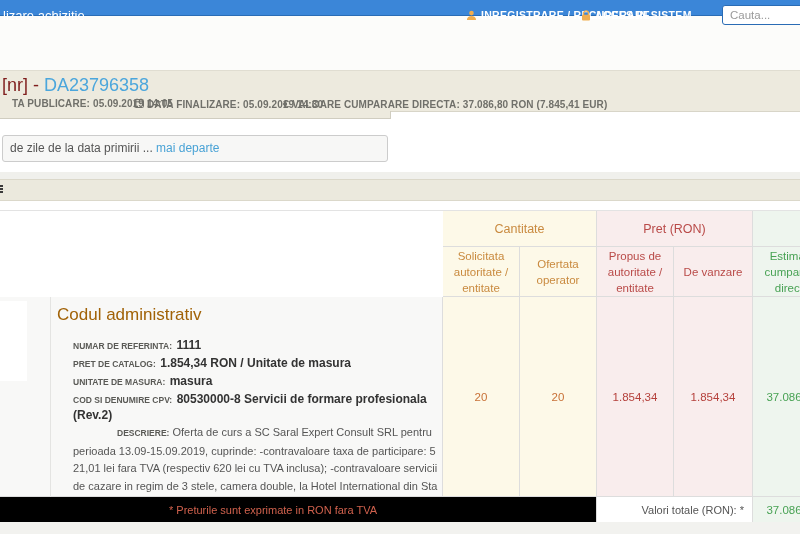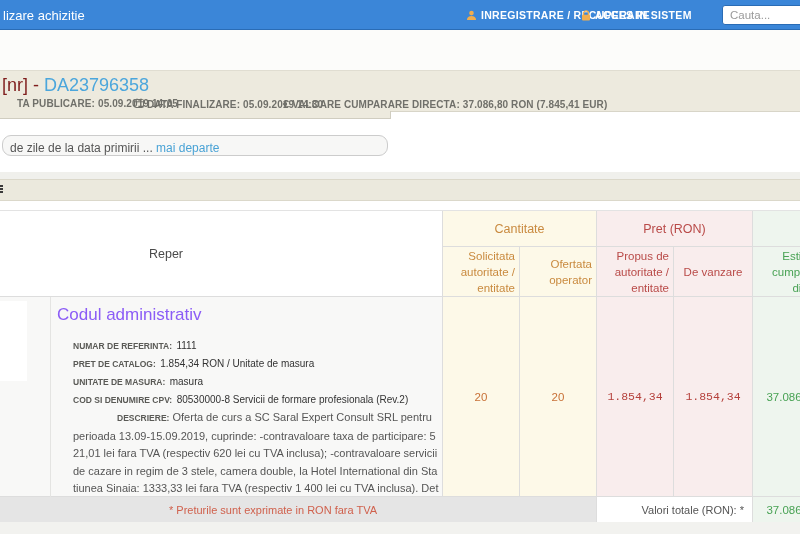--- a/index.html
+++ b/index.html
@@ -1,21 +1,21 @@
 <!DOCTYPE html>
 <html><head>
 <meta charset="utf-8">
 <style>
   html,body{margin:0;padding:0;background:#e8e8e6;}
   *{box-sizing:border-box;}
   .screen{position:relative;width:800px;height:534px;overflow:hidden;background:#fcfcfa;
     font-family:"Liberation Sans","DejaVu Sans",sans-serif;}
 
   
-  .topbar{position:absolute;left:0;top:0;width:800px;height:30px;background:#3b86d8;
+  .topbar{position:absolute;left:0;top:0;width:800px;height:16px;background:#3b86d8;
     border-bottom:1px solid #2a6cb5;}
   .nav-label{position:absolute;left:3px;top:8px;color:#ffffff;font-size:13px;}
   .tb-link{position:absolute;top:9px;color:#ffffff;font-size:10.5px;font-weight:bold;
     letter-spacing:.3px;cursor:pointer;display:flex;align-items:center;gap:4px;}
   .tb-link svg{display:block;}
   .tb-reg{left:466px;}
   .tb-acc{left:581px;}
   .search-input{position:absolute;left:722px;top:5px;width:95px;height:20px;border:1px solid #2a6cb5;
     border-radius:3px;background:#ffffff;font-size:11.5px;color:#555;padding:0 7px;outline:none;
     font-family:"Liberation Sans","DejaVu Sans",sans-serif;}
@@ -23,73 +23,73 @@
 
   
   .panel-head{position:absolute;left:0;top:70px;width:800px;height:42px;background:#edeade;
     border-top:1px solid #e0ddd1;border-bottom:1px solid #d8d5c8;}
   .ph-title{position:absolute;left:2px;top:4px;font-size:18px;}
   .ph-prefix{color:#7f1d1d;}
   .ph-number{color:#4ba6dc;text-decoration:none;cursor:pointer;}
   .ph-meta{position:absolute;left:0;top:27px;width:800px;height:14px;color:#70706a;
     font-size:10px;font-weight:bold;letter-spacing:.1px;}
   .meta-item{position:absolute;top:0;display:flex;align-items:center;gap:3px;white-space:nowrap;}
-  .meta-0{left:17px;}
+  .meta-0{left:0px;padding-left:12px;}
   .meta-1{left:134px;}
   .meta-2{left:283px;}
   .euro-glyph{font-size:11px;font-weight:bold;color:#70706a;}
 
   .tab-stub{position:absolute;left:0;top:111px;width:391px;height:8px;background:#edeade;
     border-right:1px solid #d0cdc0;border-bottom:1px solid #d0cdc0;}
 
   
   .content-white{position:absolute;left:0;top:112px;width:800px;height:60px;background:#ffffff;}
-  .notice-box{position:absolute;left:2px;top:23px;width:386px;height:21px;background:#f7f7f6;
-    border:1px solid #cccccc;border-radius:9px;font-size:12px;color:#555;line-height:25px;
+  .notice-box{position:absolute;left:2px;top:23px;width:386px;height:27px;background:#f7f7f6;
+    border:1px solid #cccccc;border-radius:3px;font-size:12px;color:#555;line-height:25px;
     padding:0 7px;white-space:nowrap;overflow:hidden;}
   .link{color:#4aa3d6;text-decoration:none;cursor:pointer;}
 
   .gray-gap{position:absolute;left:0;top:172px;width:800px;height:7px;background:#f0f0ec;}
   .band{position:absolute;left:0;top:179px;width:800px;height:22px;background:#ebe9dd;
     border-top:1px solid #dbd8ca;border-bottom:1px solid #dbd8ca;}
   .band-icon{position:absolute;left:-2px;top:5px;width:5px;height:10px;}
   .band-icon span{display:block;height:2px;margin-bottom:1px;background:#3a3a3a;}
   .white-gap{position:absolute;left:0;top:201px;width:800px;height:9px;background:#ffffff;}
 
   
   .tbl{position:absolute;left:0;top:210px;width:832px;height:312px;background:#ffffff;
     border-top:1px solid #e3e3e3;}
   .cell{position:absolute;border-right:1px solid #ddd;border-bottom:1px solid #ddd;
-    display:flex;align-items:center;justify-content:center;text-align:right;}
+    display:flex;align-items:center;justify-content:center;text-align:center;}
   .c-beige{background:#fdf9e8;color:#c98a3f;}
   .c-pink{background:#f9eded;color:#b94a48;}
   .c-green{background:#eef5ee;color:#48a254;}
   .hdr1{font-size:12.5px;}
   .hdr2{font-size:11.5px;line-height:16px;padding:2px 4px;}
   .reper-hdr{left:0;top:0;width:443px;height:86px;background:#ffffff;color:#4a4a4a;
     font-size:12.5px;padding-right:110px;}
   .val{font-size:11.5px;}
   .v-orange{color:#c87137;}
-  .v-red{color:#b5413c;font-family:Liberation Mono, monospace;}
+  .v-red{color:#b5413c;}
   .v-green{color:#48a254;}
 
   .reper-data{position:absolute;left:0;top:86px;width:443px;height:200px;background:#f8f8f7;
     border-right:1px solid #ddd;border-bottom:1px solid #ddd;}
   .img-box{position:absolute;left:0;top:4px;width:27px;height:80px;background:#ffffff;}
   .reper-divider{position:absolute;left:50px;top:0;width:1px;height:200px;background:#e4e4e2;}
-  .item-title{position:absolute;left:57px;top:8px;font-size:17px;color:#8b5cf6;}
+  .item-title{position:absolute;left:57px;top:8px;font-size:17px;color:#a16207;}
   .item-details{position:absolute;left:73px;top:40px;width:366px;}
   .detail-line{margin-bottom:2px;line-height:13px;}
   .dlabel{font-size:8.5px;font-weight:bold;color:#5a5a56;}
-  .dvalue{font-size:10px;font-weight:normal;color:#333;}
+  .dvalue{font-size:12px;font-weight:bold;color:#333;}
   .descr{margin-top:1px;font-size:11px;color:#555;line-height:17.5px;word-break:break-all;}
   .descr .dlabel{font-size:8.5px;padding-left:44px;}
 
   
-  .note-cell{left:0;top:286px;width:597px;height:26px;background:#e5e5e5;color:#d0614d;
+  .note-cell{left:0;top:286px;width:597px;height:26px;background:#000000;color:#d0614d;
     font-size:11px;padding-right:50px;}
   .total-label-cell{left:597px;top:286px;width:156px;height:26px;background:#ffffff;color:#555;
     font-size:11px;justify-content:flex-end;padding-right:8px;}
   .total-value-cell{left:753px;top:286px;width:79px;height:26px;font-size:11.5px;}
 
   .bottom-gray{position:absolute;left:0;top:522px;width:800px;height:12px;background:#f2f2ef;}
 </style>
 </head>
 <body>
 
@@ -161,21 +161,20 @@
     <span class="band-icon">
         <span></span>
         <span></span>
         <span></span>
       </span>
   </div>
   <div class="white-gap"></div>
 
   <div class="tbl">
 
-    <div class="cell reper-hdr">Reper</div>
     <div class="cell c-beige hdr1" style="left:443px;top:0;width:154px;height:36px;">Cantitate</div>
     <div class="cell c-pink hdr1" style="left:597px;top:0;width:156px;height:36px;">Pret (RON)</div>
     <div class="cell c-green hdr1" style="left:753px;top:0;width:79px;height:36px;"></div>
 
     <div class="cell c-beige hdr2" style="left:443px;top:36px;width:77px;height:50px;">Solicitata autoritate / entitate</div>
     <div class="cell c-beige hdr2" style="left:520px;top:36px;width:77px;height:50px;">Ofertata operator</div>
     <div class="cell c-pink hdr2" style="left:597px;top:36px;width:77px;height:50px;">Propus de autoritate / entitate</div>
     <div class="cell c-pink hdr2" style="left:674px;top:36px;width:79px;height:50px;">De vanzare</div>
     <div class="cell c-green hdr2" style="left:753px;top:36px;width:79px;height:50px;">Estimata cumparare directa</div>
 

